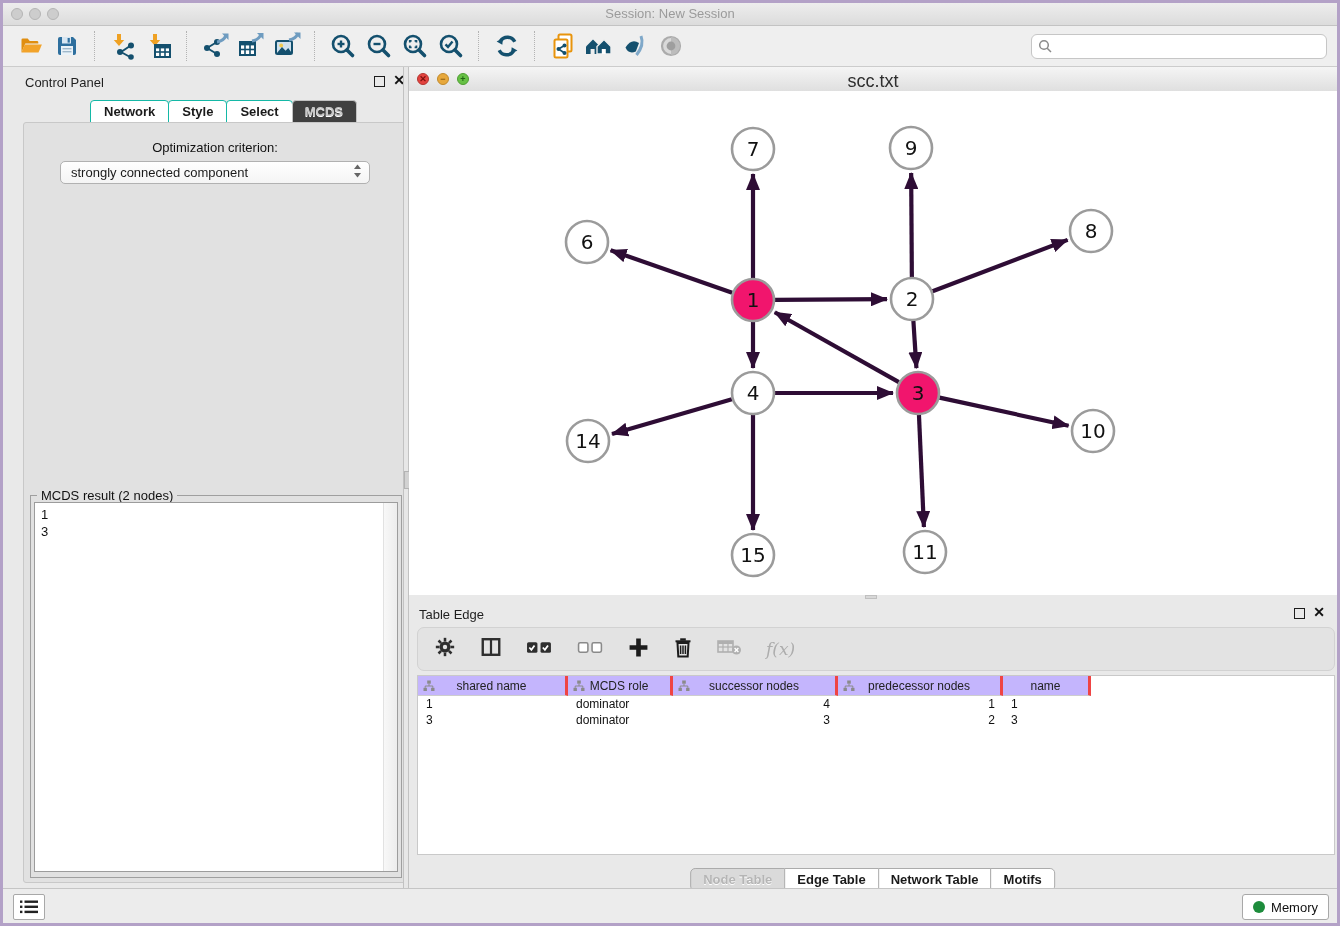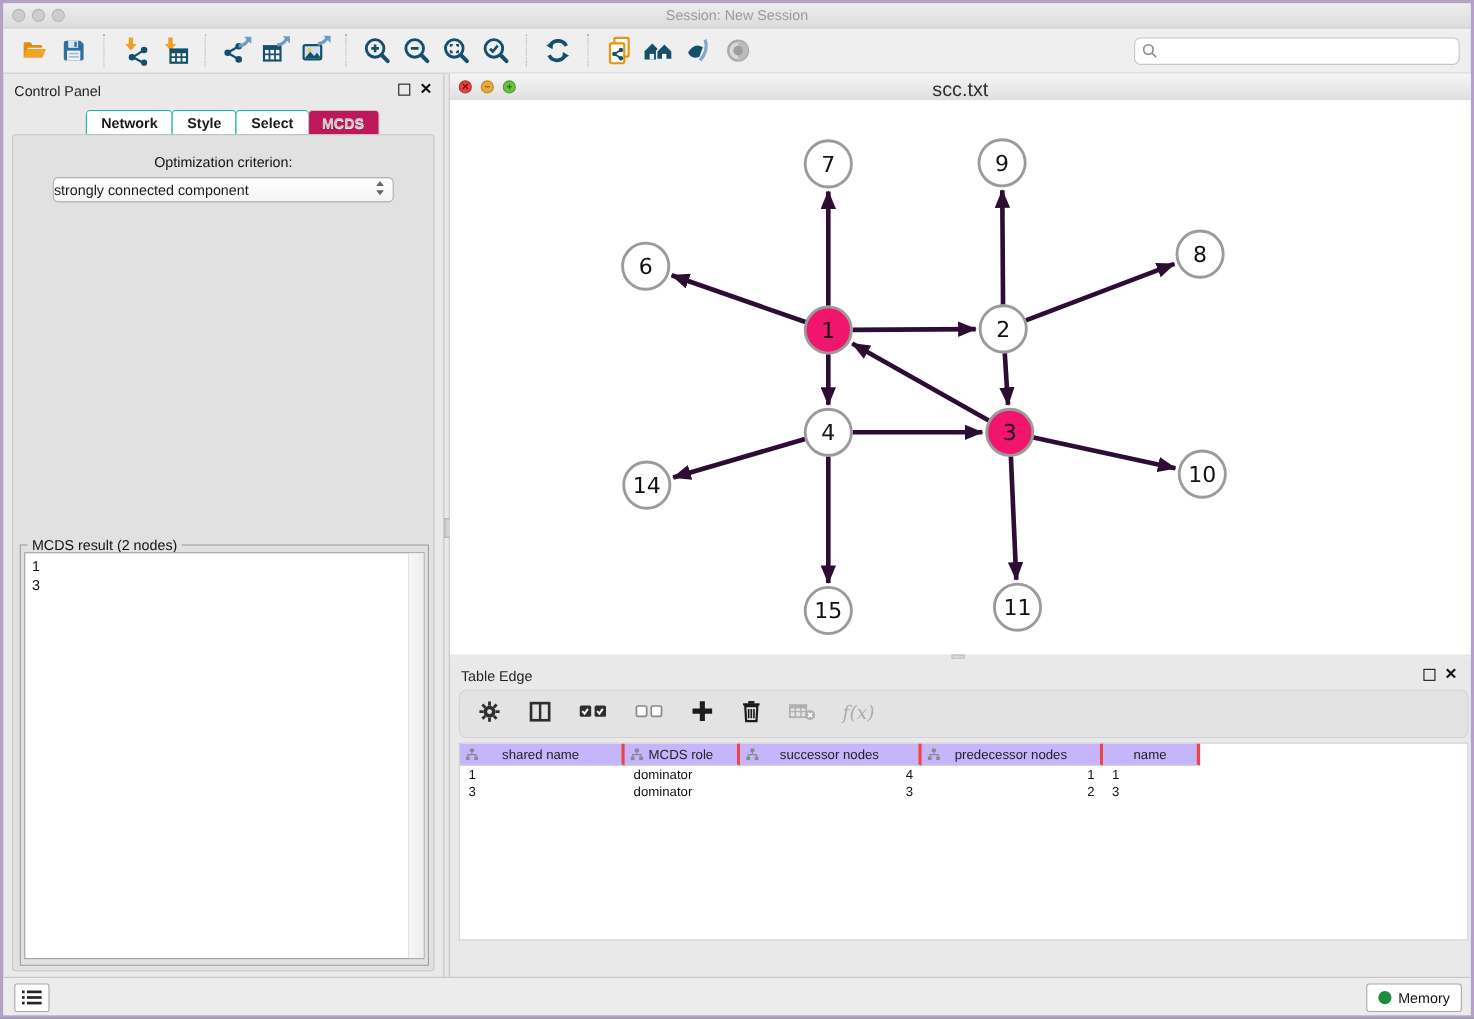--- a/index.html
+++ b/index.html
@@ -18,35 +18,35 @@
   #toolbar{position:absolute;left:0;right:0;top:23px;height:41px;background:#efefef;
     border-bottom:1px solid #cccccc;display:flex;align-items:center;padding:0 10px;box-sizing:border-box;}
   .ticon{width:36px;height:34px;display:flex;align-items:center;justify-content:center;flex:0 0 auto;}
   .ticon svg{display:block}
   .tsep{width:1px;height:30px;border-left:1px dotted #b3b3b3;margin:0 9px;flex:0 0 auto;}
   #search-box{margin-left:auto;width:288px;height:23px;background:#fff;border:1px solid #c6c6c6;
     border-radius:6px;display:flex;align-items:center;padding-left:6px;}
   #search-box input{border:none;outline:none;flex:1;font-size:13px;background:transparent;
     font-family:"Liberation Sans",sans-serif;}
   
-  #control-panel{position:absolute;left:0;top:64px;width:400px;bottom:34px;}
+  #control-panel{position:absolute;left:12px;top:64px;width:400px;bottom:34px;}
   .panel-title{position:absolute;left:10px;top:8px;font-size:13px;color:#1f1f1f;}
   .float-btn{position:absolute;top:9px;width:11px;height:11px;border:1.6px solid #1c1c1c;box-sizing:border-box;}
   .close-btn{position:absolute;top:6px;font-size:14px;font-weight:bold;color:#111;line-height:14px;}
   #cp-float{right:30px}#cp-close{right:10px}
   #cp-tabs{position:absolute;left:76px;top:33px;display:flex;}
   .tab{height:21px;line-height:21px;padding:0 13px;background:#fff;border:1px solid #14b8a6;
     font-size:13px;font-weight:bold;color:#1a1a1a;margin-left:-1px;border-radius:4px 4px 0 0;}
-  .tab.selected{background:#be185d;color:#c6c6c6;text-shadow:0 1px 0 #fff;border-color:#c2c2c2;padding-left:12px;}
+  .tab.selected{background:#404040;color:#c6c6c6;text-shadow:0 1px 0 #fff;border-color:#c2c2c2;padding-left:12px;}
   #cp-body{position:absolute;left:8px;top:55px;width:384px;bottom:6px;background:#e1e1e1;
     border:1px solid #c8c8c8;border-radius:3px;box-sizing:border-box;}
   #opt-label{position:absolute;left:0;right:0;top:17px;text-align:center;font-size:13px;color:#111;}
   #criterion-select{position:absolute;left:36px;top:38px;width:310px;height:23px;background:linear-gradient(#fff,#f4f4f4);
     border:1px solid #b1b1b1;border-radius:5px;box-sizing:border-box;display:flex;align-items:center;
-    font-size:13px;}
+    padding-left:10px;font-size:13px;}
   #criterion-select .arrows{margin-left:auto;margin-right:7px;}
   .cp-buttons{position:absolute;left:0;right:0;top:71px;display:flex;justify-content:center;gap:14px;}
   .push-btn{height:22px;padding:0 14px;background:linear-gradient(#fff,#f1f1f1);border:1px solid #aeaeae;
     border-radius:4px;font-size:13px;font-family:"Liberation Sans",sans-serif;color:#111;}
   #result-box{position:absolute;left:6px;top:372px;width:370px;bottom:4px;border:1px solid #9f9f9f;}
   #result-legend{position:absolute;left:6px;top:-8px;background:#e1e1e1;padding:0 4px;font-size:13px;color:#111;}
   #result-area{position:absolute;left:3px;right:3px;top:6px;bottom:5px;background:#fff;border:1px solid #9c9c9c;}
   #result-scroll{position:absolute;right:0;top:0;bottom:0;width:13px;
     background:linear-gradient(to right,#f8f8f8,#ececec);border-left:1px solid #e2e2e2;}
   .result-line{padding:0 6px;font-size:13px;line-height:17px;color:#111;}
@@ -513,20 +513,26 @@
           <div class="tr">
             <div class="td" style="width: 150px;">3</div>
             <div class="td" style="width: 105px;">dominator</div>
             <div class="td right" style="width: 165px;">3</div>
             <div class="td right" style="width: 165px;">2</div>
             <div class="td" style="width: 88px;">3</div>
           </div>
         </div>
     </div>
 
+    <div id="tp-tabs">
+      <div class="btab selected">Node Table</div>
+      <div class="btab">Edge Table</div>
+      <div class="btab">Network Table</div>
+      <div class="btab">Motifs</div>
+    </div>
   </div>
 
   <div id="status-bar">
     <div id="list-btn">
       <svg width="18" height="14" viewBox="0 0 18 14">
           <g fill="#222">
             <rect x="0" y="0.5" width="2.4" height="2.4"></rect>
             <rect x="4.5" y="0.5" width="13.5" height="2.4"></rect>
             <rect x="0" y="5.6" width="2.4" height="2.4"></rect>
             <rect x="4.5" y="5.6" width="13.5" height="2.4"></rect>

